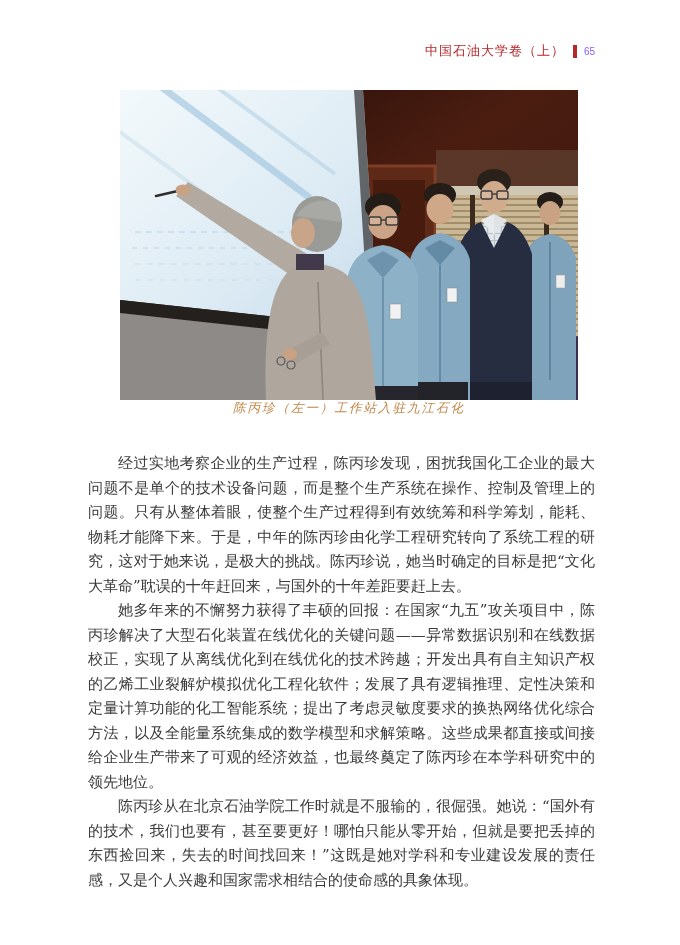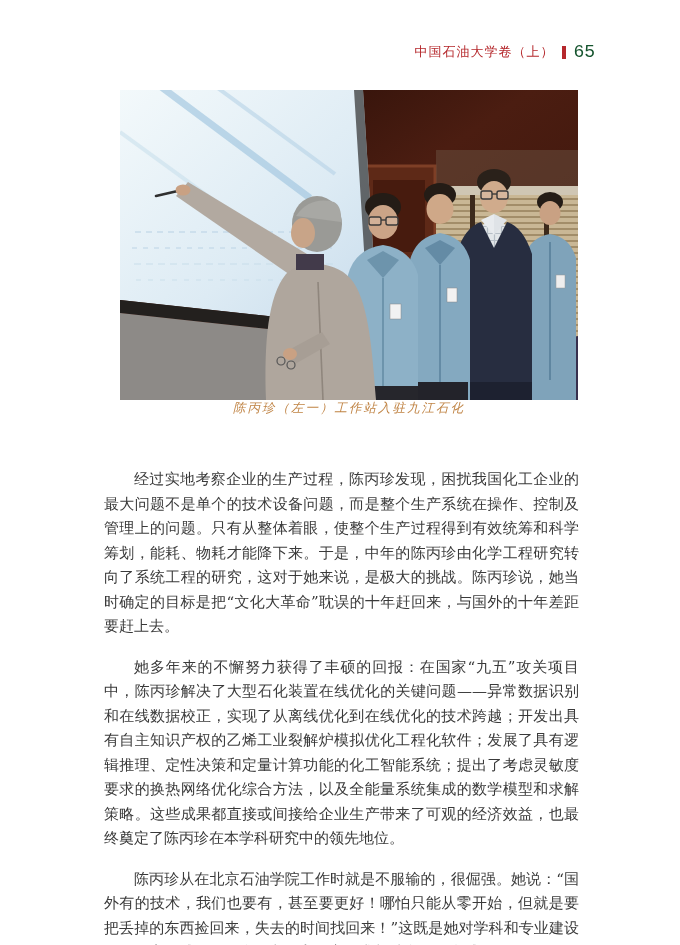--- a/index.html
+++ b/index.html
@@ -11,38 +11,38 @@
   .page{position:absolute;inset:0;}
 
   
   .page-header{
     position:absolute;top:42px;right:85px;
     display:flex;align-items:center;
     font-size:13px;letter-spacing:1px;
   }
   .header-title{color:#b5282c;font-weight:normal;}
   .header-bar{display:inline-block;width:4px;height:13px;background:#b5282c;margin:0 7px 0 8px;}
-  .header-page-num{color:#14532d;font-family:Liberation Mono, monospace;font-size:18px;letter-spacing:0;}
+  .header-page-num{color:#8b5cf6;font-family:Liberation Sans, sans-serif;font-size:10px;letter-spacing:0;}
 
   
   .photo-figure{position:absolute;top:90px;left:120px;width:458px;margin:0;}
   .photo-frame{width:458px;height:310px;overflow:hidden;background:#3a150c;}
   .photo-frame svg{display:block;}
   .photo-caption{
     display:block;width:458px;text-align:center;
     font-size:12.5px;color:#c08445;font-style:italic;letter-spacing:2px;
   }
 
   
   .article-body{
     position:absolute;top:451px;left:88px;width:507px;
     font-size:15px;line-height:24.5px;color:#3a3a3a;
     text-align:justify;
   }
-  .article-body p{margin:16px;text-indent:2em;}
+  .article-body p{margin:0;text-indent:2em;}
 </style>
 </head>
 <body>
 
 <div class="page">
 
   <header class="page-header">
     <span class="header-title">中国石油大学卷（上）</span>
     <span class="header-bar"></span>
     <span class="header-page-num">65</span>

